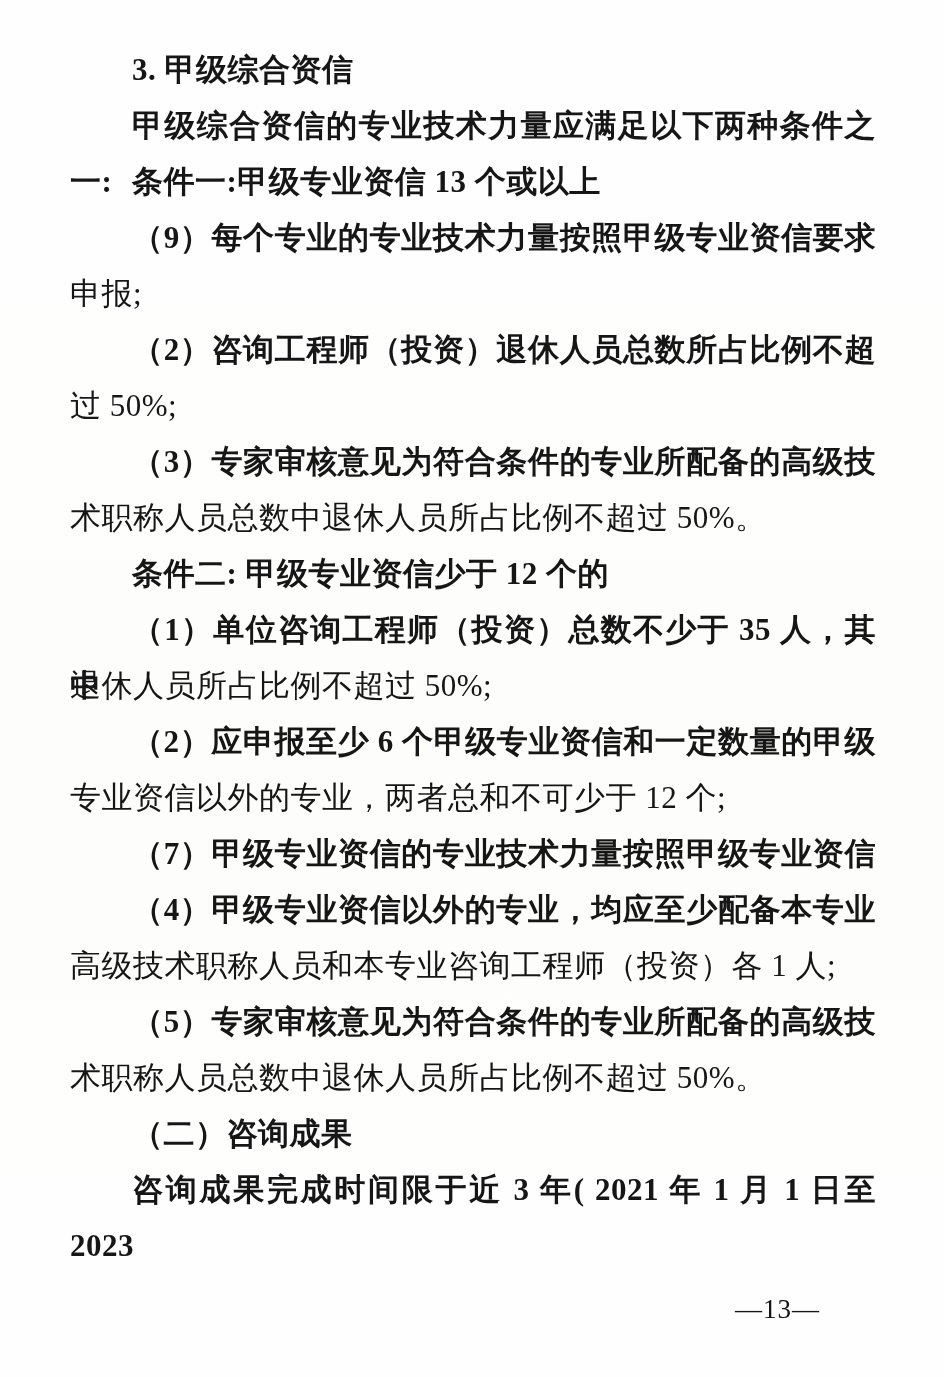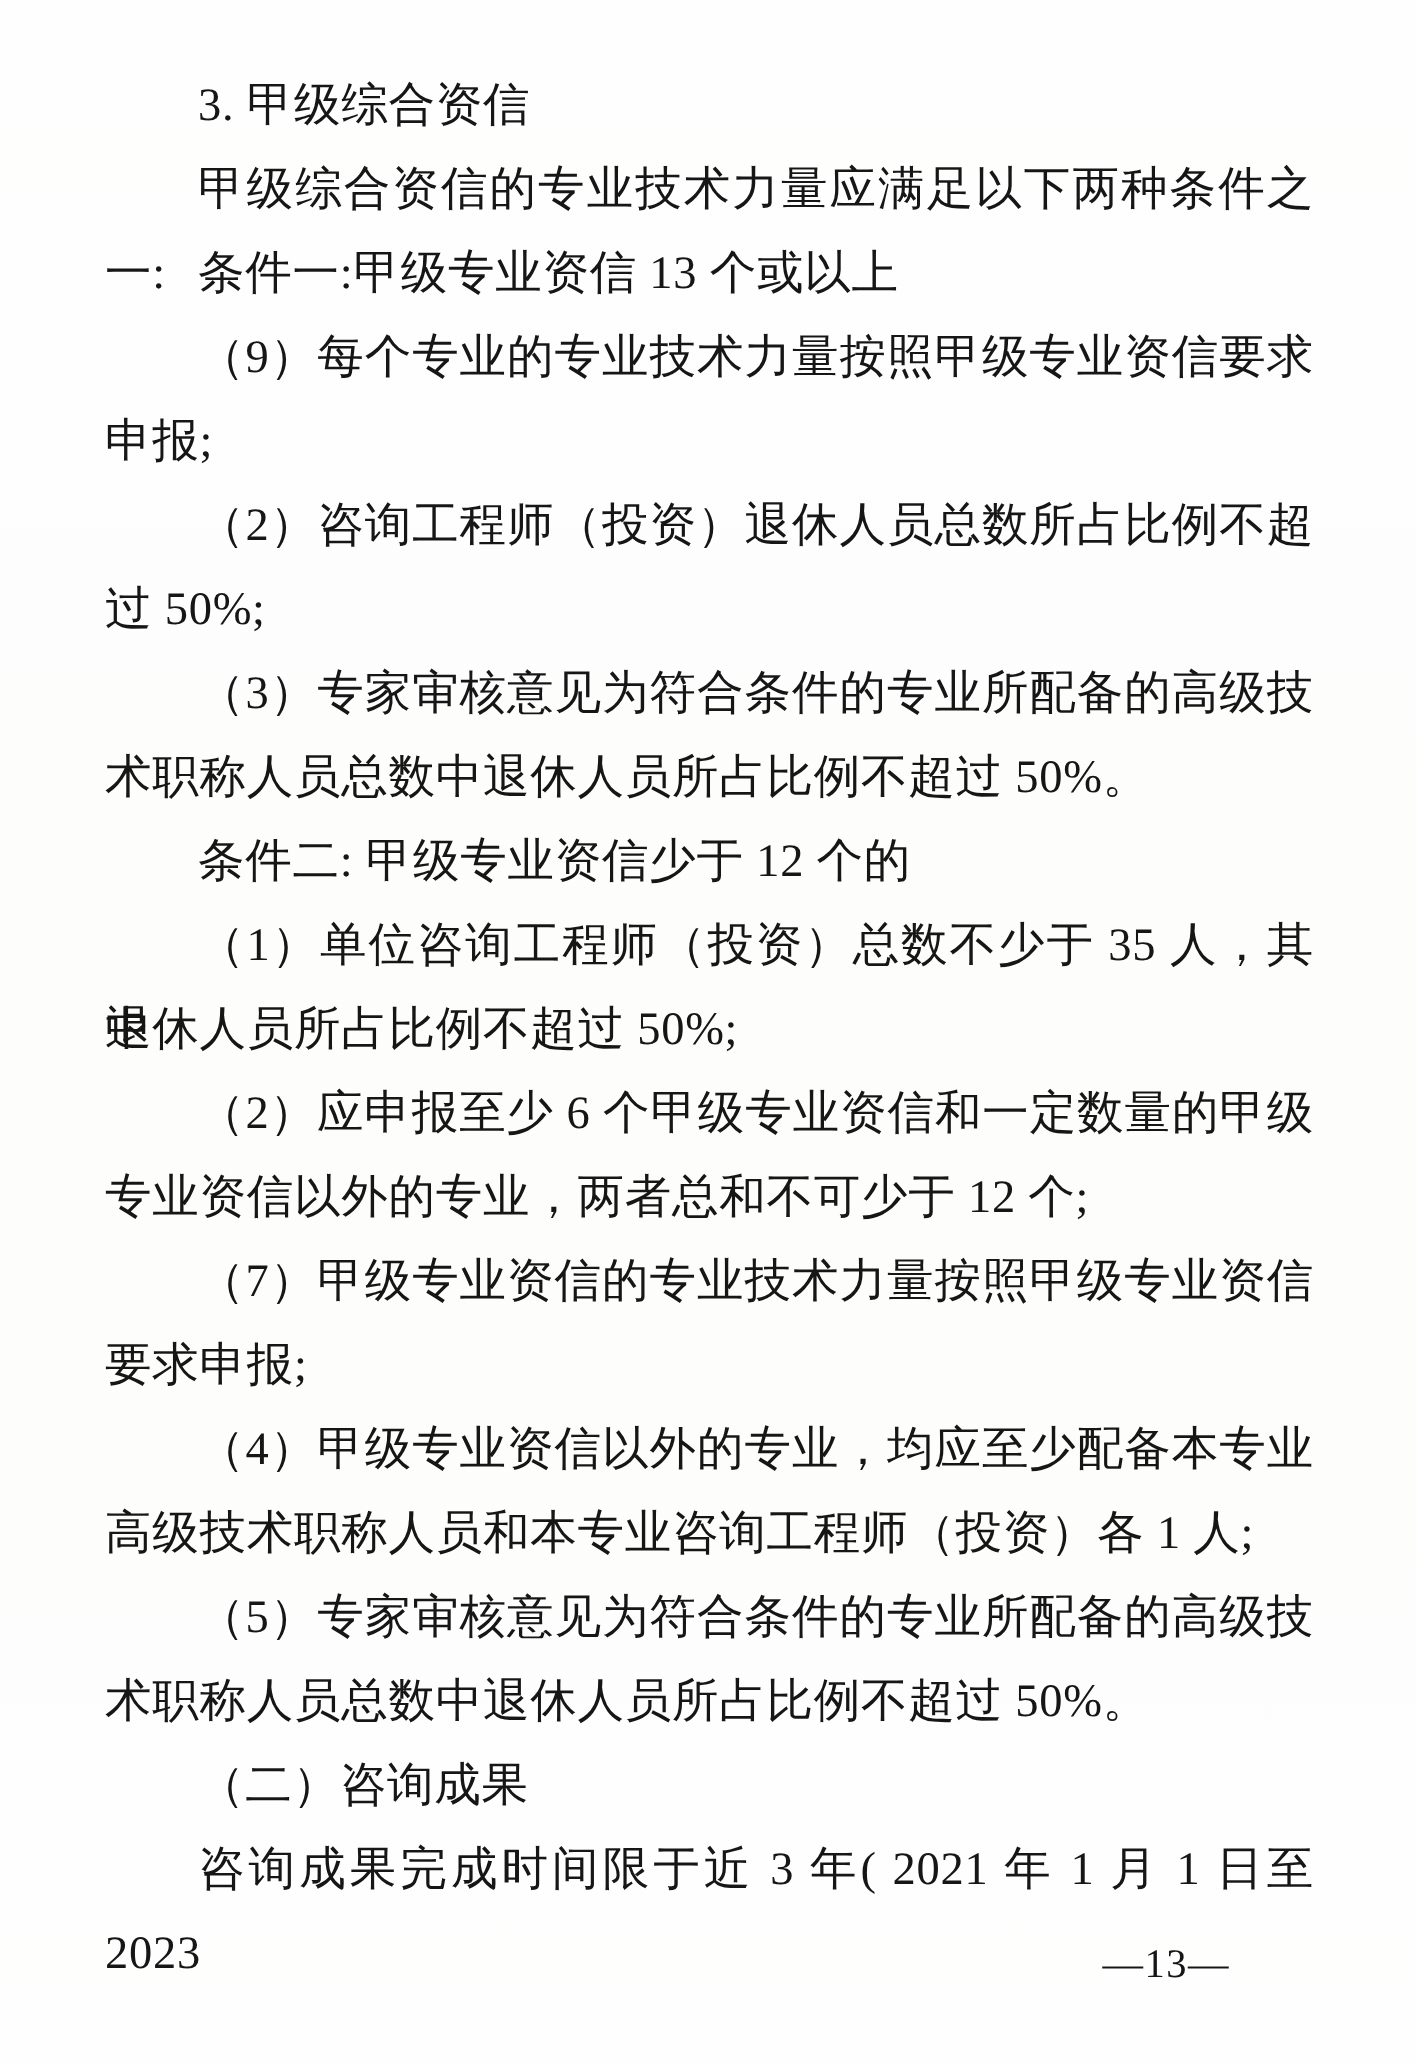--- a/index.html
+++ b/index.html
@@ -29,20 +29,21 @@
     line-height: 56px;
     height: 56px;
     text-align: justify;
     text-justify: inter-ideograph;
     letter-spacing: 0.5px;
     white-space: normal;
     overflow: visible;
   }
   .line.indent {
     text-indent: 2em;
+    font-weight: bold;
   }
   .line.fill {
     text-align-last: justify;
   }
   .page-number {
     position: absolute;
     top: 1292px;
     right: 124px;
     font-size: 27px;
     line-height: 34px;
@@ -63,21 +64,20 @@
       <p class="line indent fill">（2）咨询工程师（投资）退休人员总数所占比例不超</p>
       <p class="line">过 50%;</p>
       <p class="line indent fill">（3）专家审核意见为符合条件的专业所配备的高级技</p>
       <p class="line">术职称人员总数中退休人员所占比例不超过 50%。</p>
       <p class="line indent">条件二: 甲级专业资信少于 12 个的</p>
       <p class="line indent fill">（1）单位咨询工程师（投资）总数不少于 35 人，其中</p>
       <p class="line">退休人员所占比例不超过 50%;</p>
       <p class="line indent fill">（2）应申报至少 6 个甲级专业资信和一定数量的甲级</p>
       <p class="line">专业资信以外的专业，两者总和不可少于 12 个;</p>
       <p class="line indent fill">（7）甲级专业资信的专业技术力量按照甲级专业资信</p>
-      <p class="line">要求申报;</p>
       <p class="line indent fill">（4）甲级专业资信以外的专业，均应至少配备本专业</p>
       <p class="line">高级技术职称人员和本专业咨询工程师（投资）各 1 人;</p>
       <p class="line indent fill">（5）专家审核意见为符合条件的专业所配备的高级技</p>
       <p class="line">术职称人员总数中退休人员所占比例不超过 50%。</p>
       <p class="line indent">（二）咨询成果</p>
       <p class="line indent fill">咨询成果完成时间限于近 3 年( 2021 年 1 月 1 日至 2023</p>
     </div>
   <div class="page-number">—13—</div>
 </div>
 

